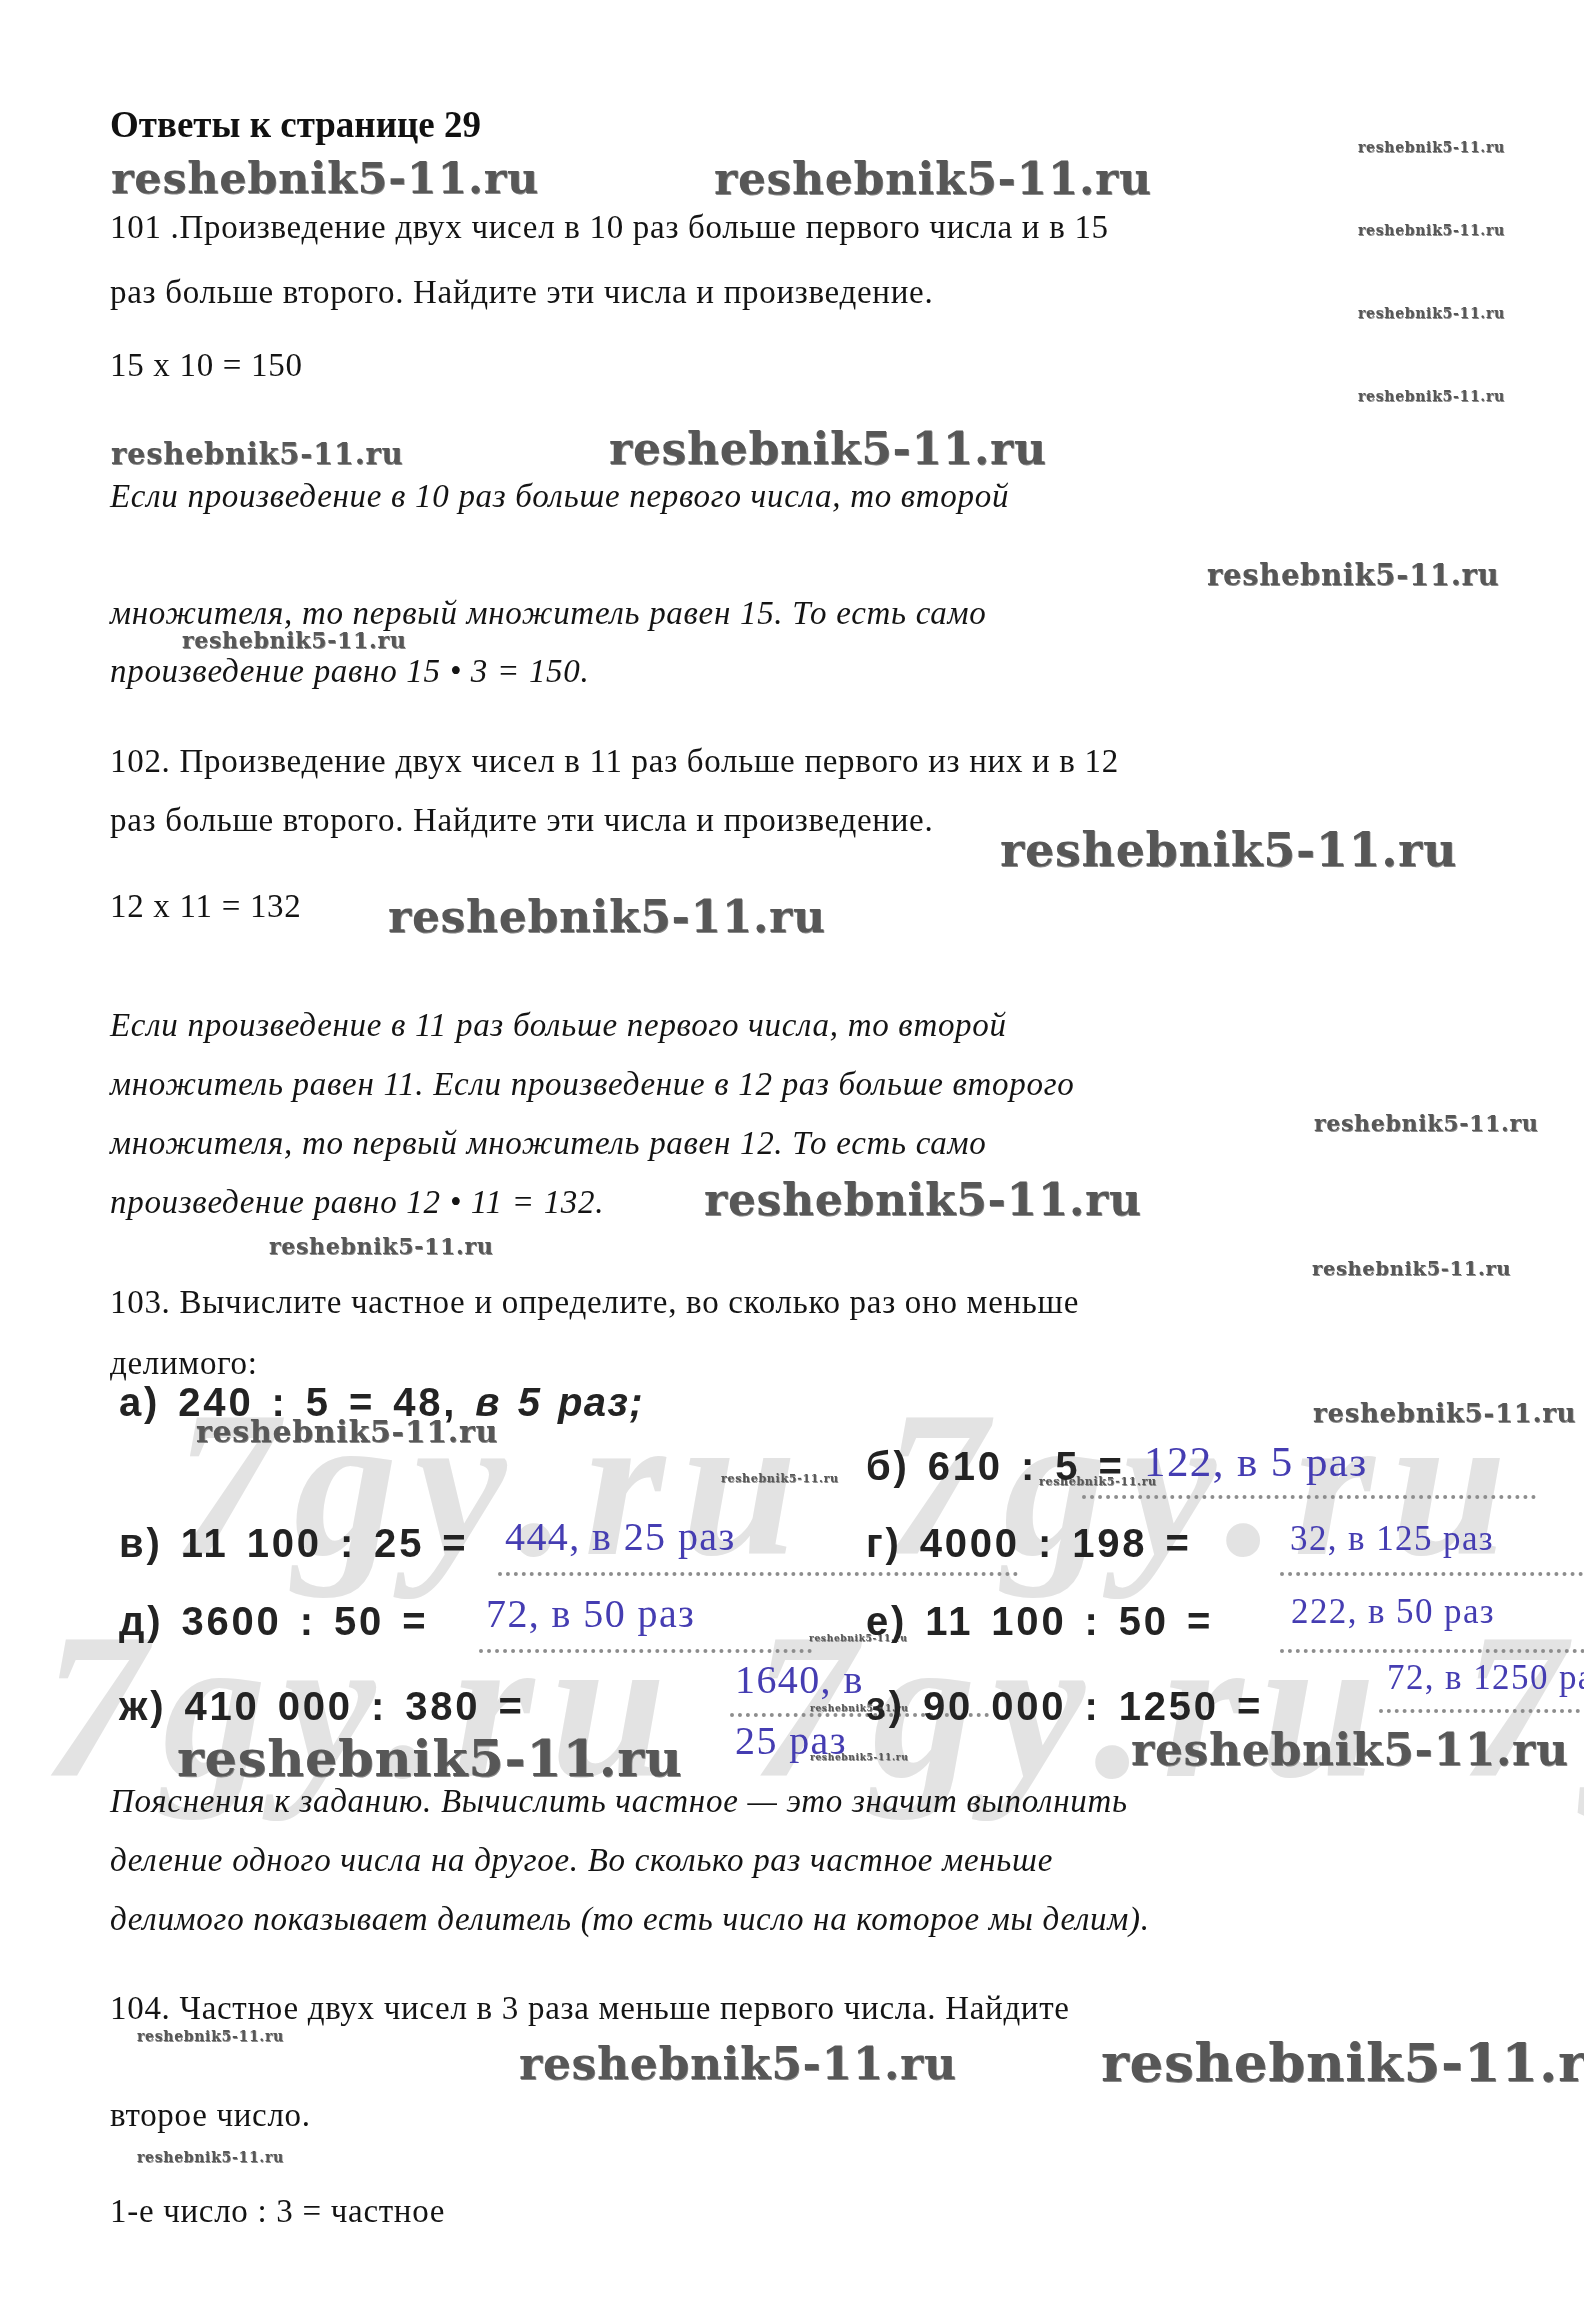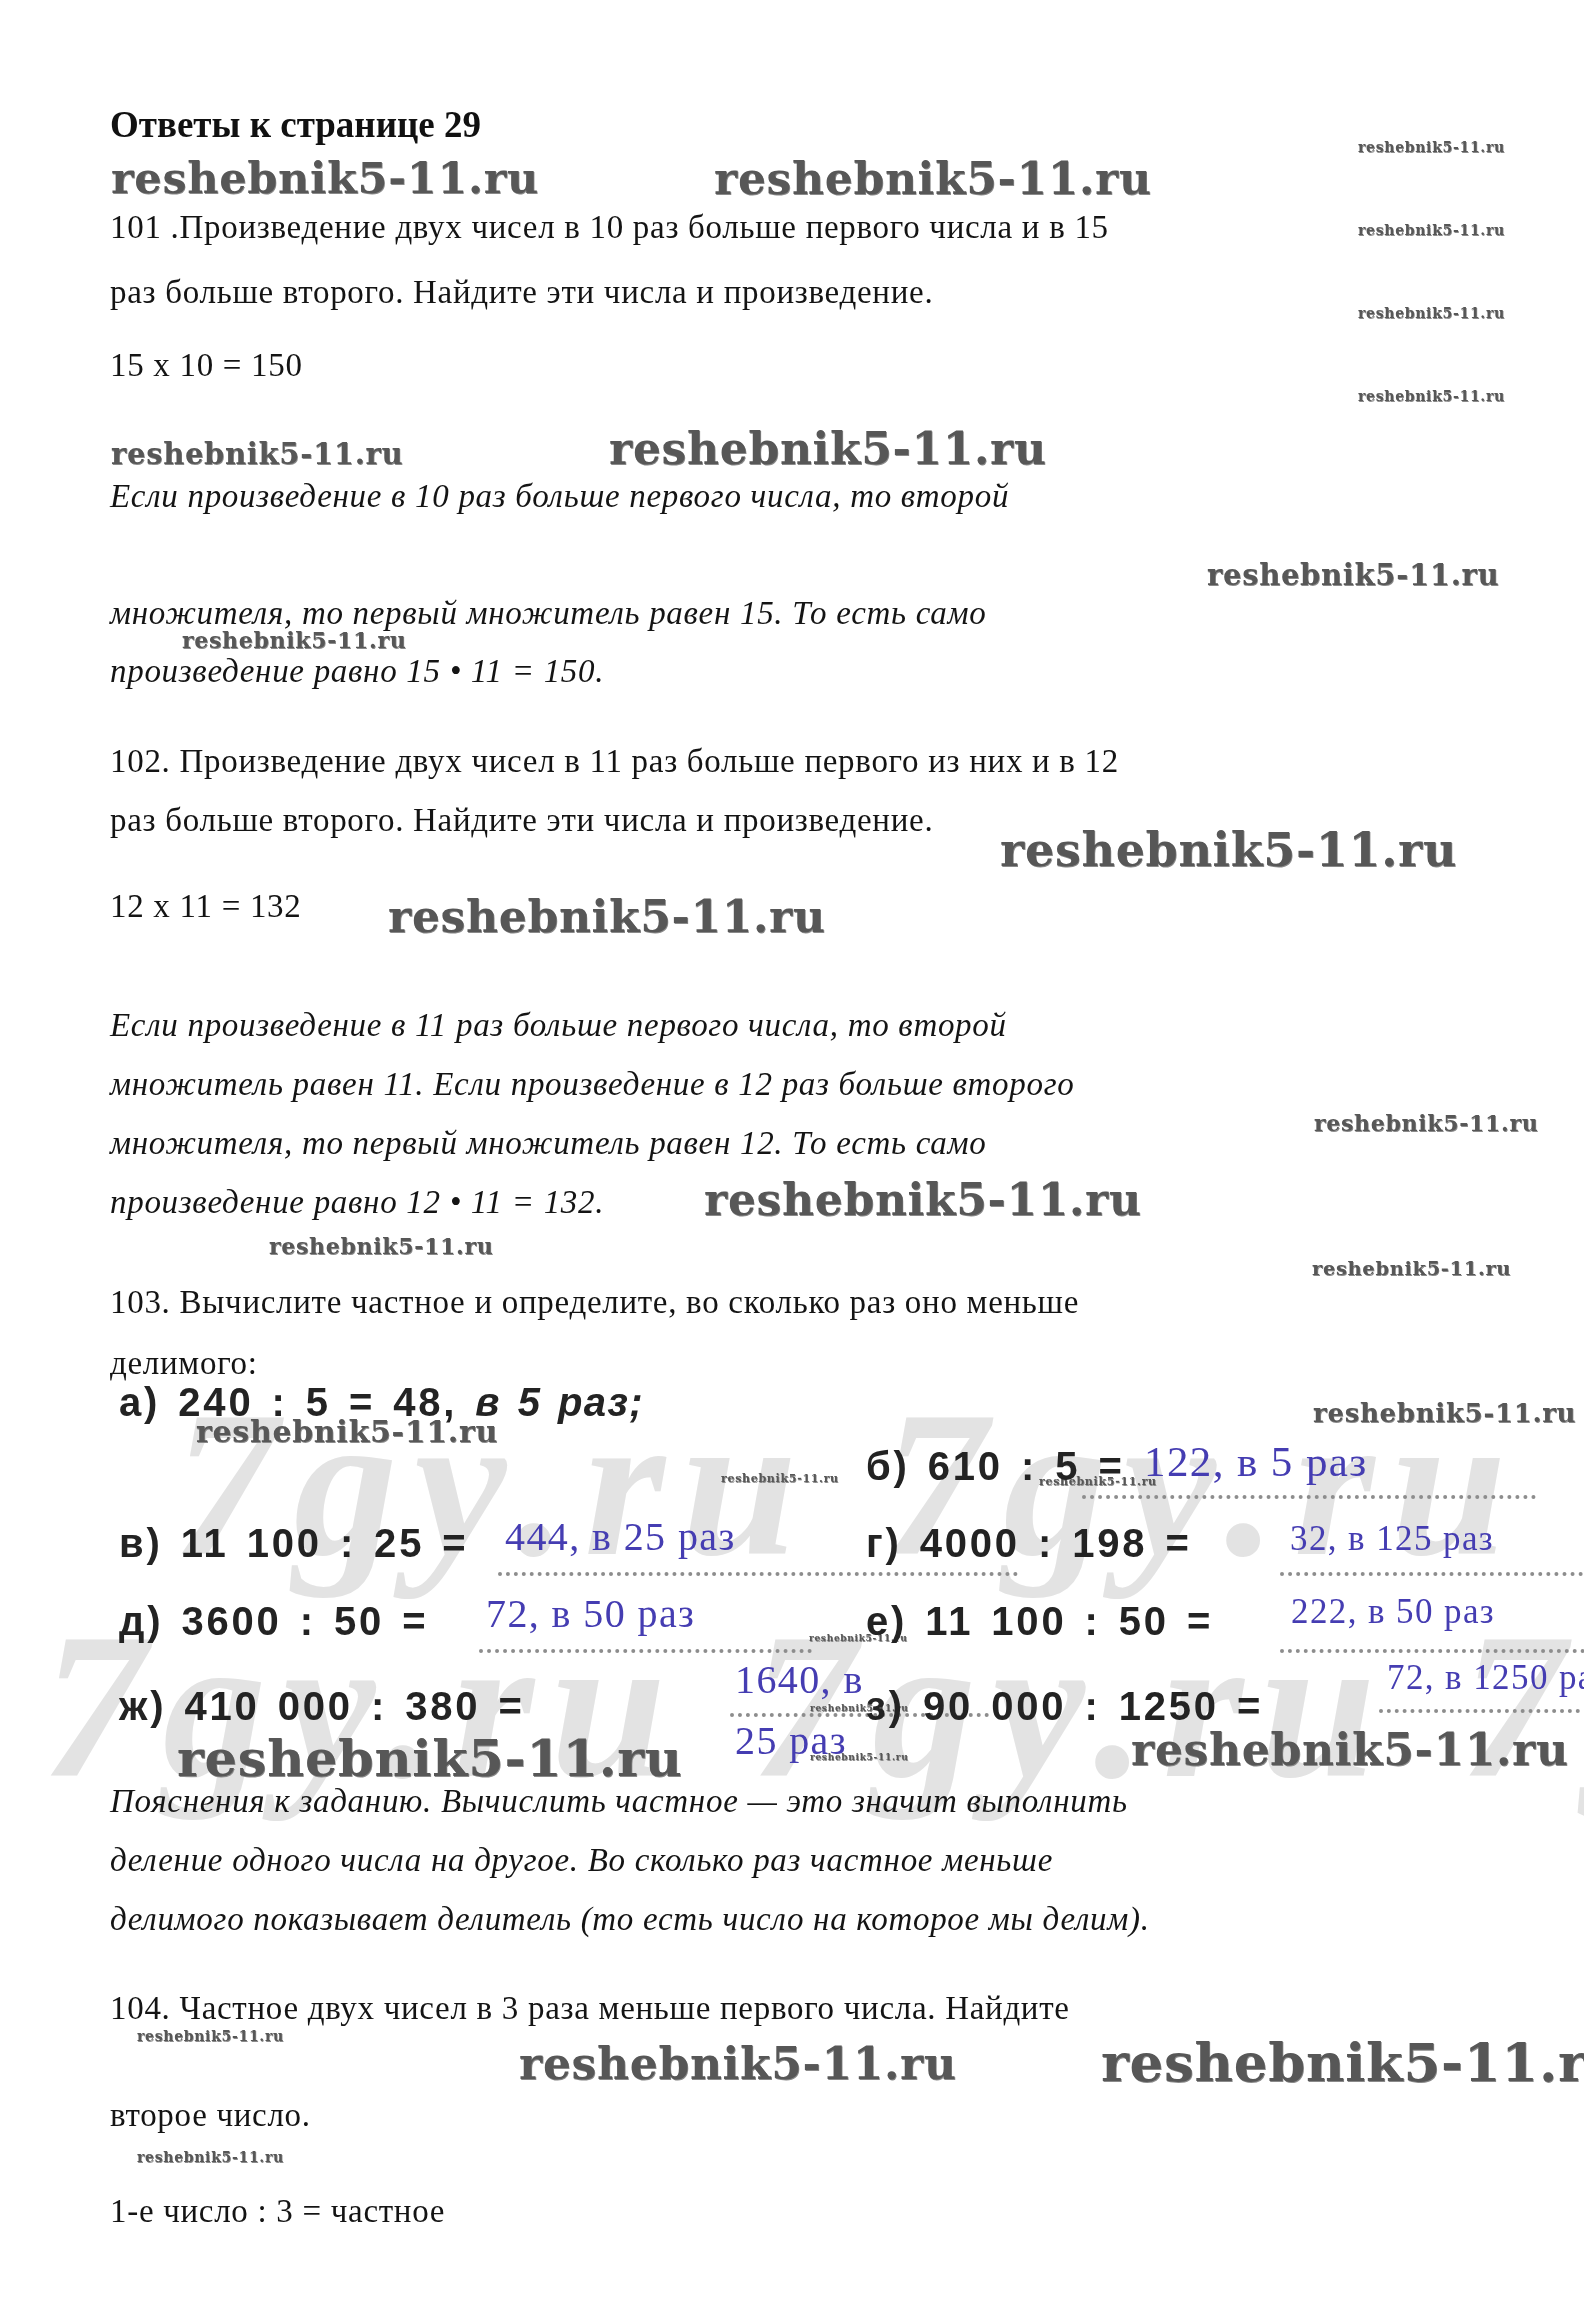--- a/index.html
+++ b/index.html
@@ -47,21 +47,21 @@
   <div class="abs body-line z2" style="left:110px;top:273px;">раз больше второго. Найдите эти числа и произведение.</div>
   <div class="abs eq z2" style="left:110px;top:347px;">15 x 10 = 150</div>
 
   <div class="abs wm" style="left:111px;top:437px;font-size:29px;">reshebnik5-11.ru</div>
   <div class="abs wm" style="left:609px;top:423px;font-size:44px;">reshebnik5-11.ru</div>
 
   <div class="abs body-line ital z2" style="left:110px;top:477px;">Если произведение в 10 раз больше первого числа, то второй</div>
   <div class="abs wm" style="left:1207px;top:558px;font-size:29px;">reshebnik5-11.ru</div>
   <div class="abs body-line ital z2" style="left:110px;top:594px;">множителя, то первый множитель равен 15. То есть само</div>
   <div class="abs wm" style="left:182px;top:627px;font-size:22px;">reshebnik5-11.ru</div>
-  <div class="abs body-line ital z2" style="left:110px;top:652px;">произведение равно 15 • 11 = 150.</div>
+  <div class="abs body-line ital z2" style="left:110px;top:652px;">произведение равно 15 • 3 = 150.</div>
 
   <div class="abs body-line z2" style="left:110px;top:742px;">102. Произведение двух чисел в 11 раз больше первого из них и в 12</div>
   <div class="abs body-line z2" style="left:110px;top:801px;">раз больше второго. Найдите эти числа и произведение.</div>
   <div class="abs wm" style="left:1000px;top:823px;font-size:46px;">reshebnik5-11.ru</div>
   <div class="abs eq z2" style="left:110px;top:888px;">12 x 11 = 132</div>
   <div class="abs wm" style="left:388px;top:891px;font-size:44px;">reshebnik5-11.ru</div>
 
   <div class="abs body-line ital z2" style="left:110px;top:1006px;">Если произведение в 11 раз больше первого числа, то второй</div>
   <div class="abs body-line ital z2" style="left:110px;top:1065px;">множитель равен 11. Если произведение в 12 раз больше второго</div>
   <div class="abs wm" style="left:1314px;top:1110px;font-size:22px;">reshebnik5-11.ru</div>

